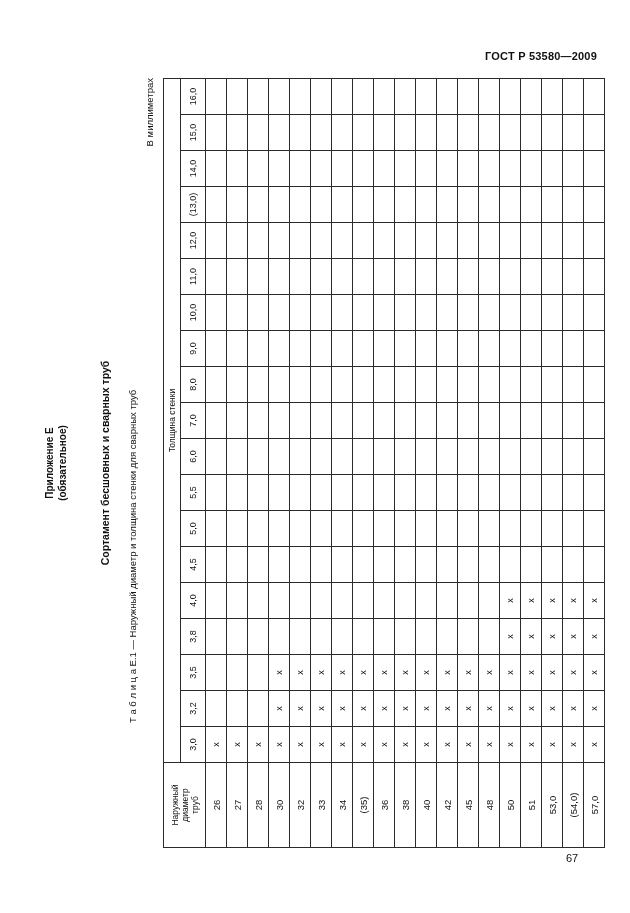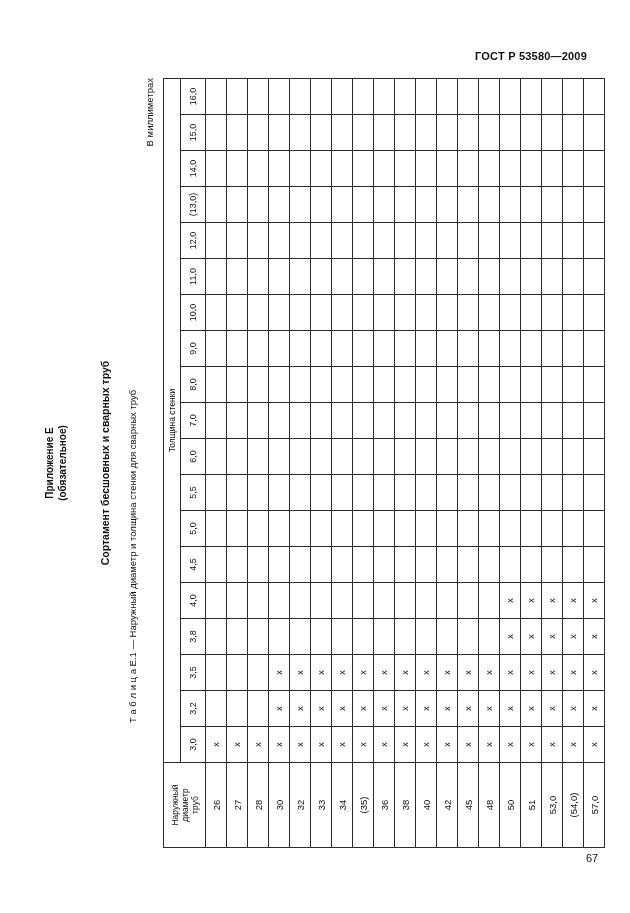--- a/index.html
+++ b/index.html
@@ -10,28 +10,28 @@
     overflow: hidden;
     background: #ffffff;
     color: #111111;
     font-family: "Liberation Sans", sans-serif;
   }
 
   
   .doc-header {
     position: absolute;
     top: 50px;
-    right: 43px;
+    right: 33px;
     font-size: 11px;
     font-weight: bold;
     letter-spacing: 0.2px;
   }
   .page-number {
     position: absolute;
-    left: 586px;
+    left: 566px;
     top: 852px;
     font-size: 11px;
   }
 
   
   .rotated-sheet {
     position: absolute;
     left: -7px;
     top: 848px;
     width: 780px;

